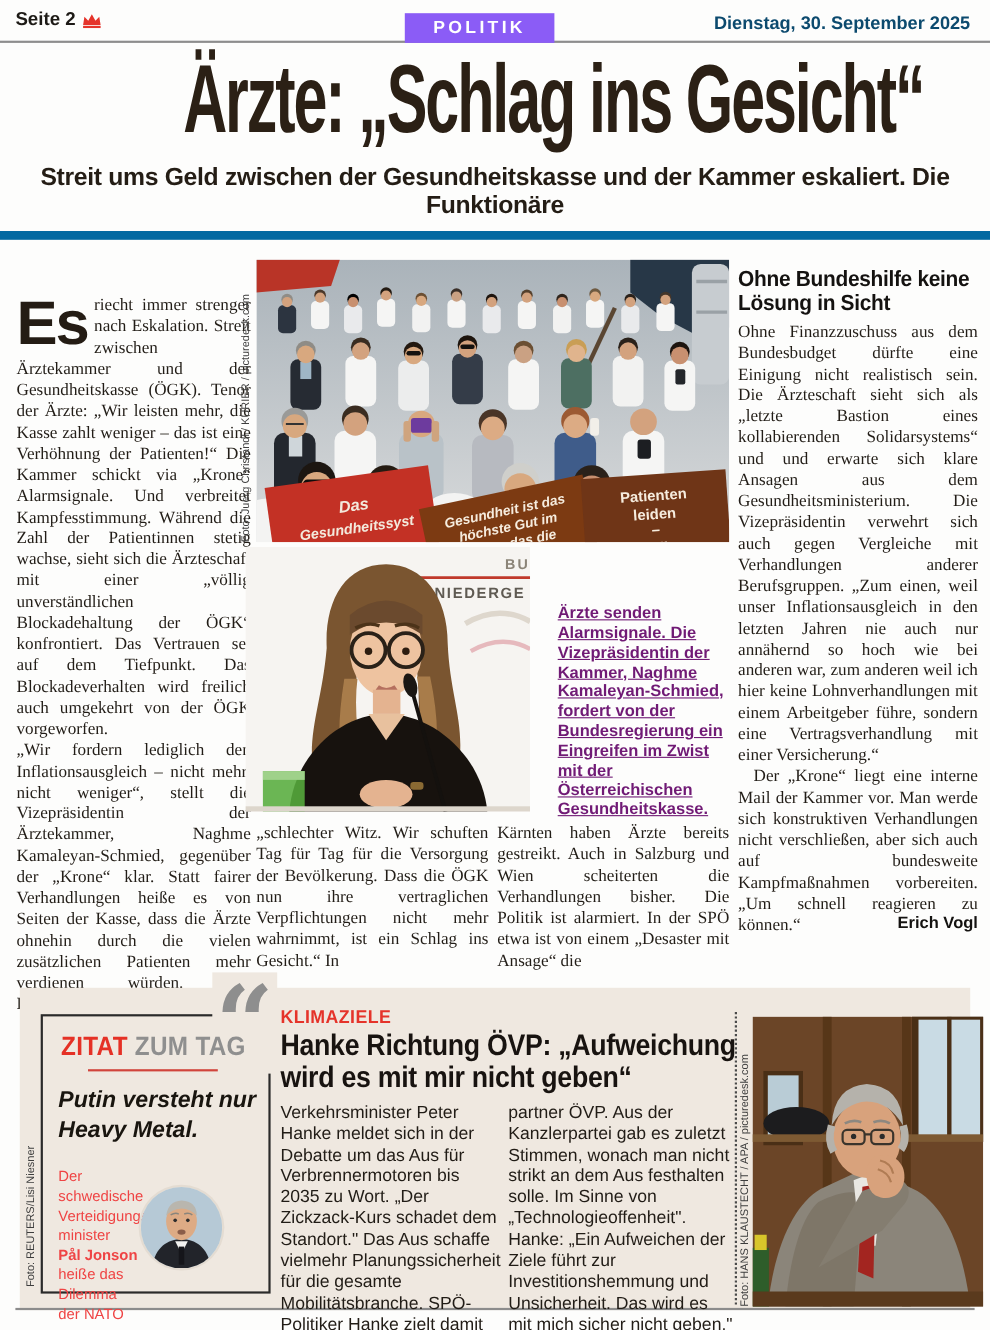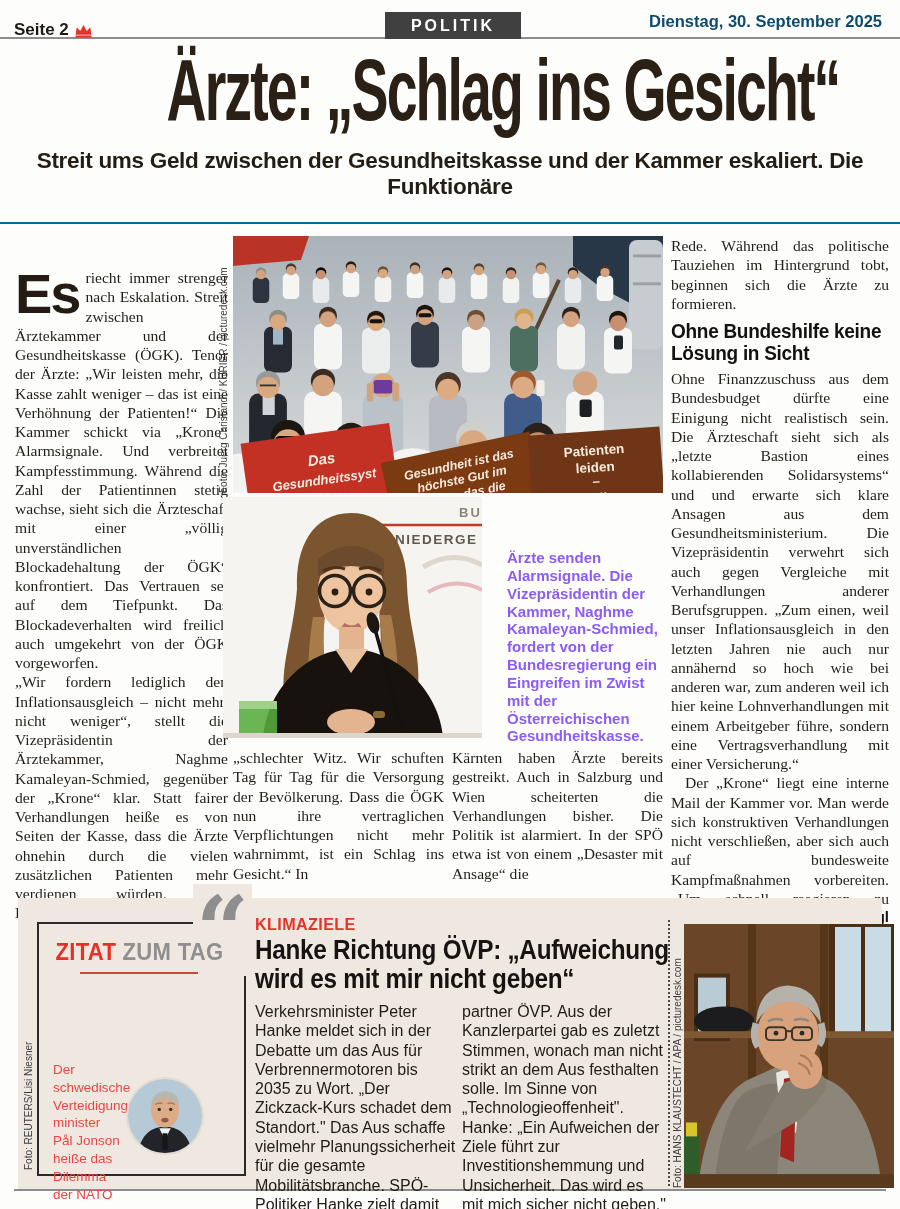--- a/index.html
+++ b/index.html
@@ -1,33 +1,33 @@
 <!DOCTYPE html>
 <html><head>
 <meta charset="utf-8">
 <style>
   html,body{margin:0;padding:0;background:#ffffff;}
   .page{position:relative;width:900px;height:1209px;background:#fdfdfc;overflow:hidden;
         font-family:"Liberation Serif", serif;color:#1e1a16;}
   .abs{position:absolute;}
 
   
-  .seite{left:14px;top:20px;font:700 17px "Liberation Sans",sans-serif;color:#1d1a16;display:flex;align-items:center;gap:5px;}
+  .seite{left:14px;top:8px;font:700 17px "Liberation Sans",sans-serif;color:#1d1a16;display:flex;align-items:center;gap:5px;}
   .header-rule{left:0;right:0;top:37px;height:2px;background:#8d8d8d;}
-  .politik-box{left:385px;top:12px;width:136px;height:27px;background:#404040;color:#fff;
+  .politik-box{left:368px;top:12px;width:136px;height:27px;background:#8b5cf6;color:#fff;
                font:700 16px "Liberation Sans",sans-serif;letter-spacing:3px;
                display:flex;align-items:center;justify-content:center;}
   .date{right:18px;top:12px;font:700 16.5px "Liberation Sans",sans-serif;color:#0c4a6e;}
 
   
   .headline{left:0;right:0;top:46px;text-align:center;white-space:nowrap;
             font:800 88px/1 "Liberation Sans",sans-serif;color:#2b2015;
             letter-spacing:-3px;transform:scaleX(0.63);transform-origin:50% 0;}
   .subline{left:0;right:0;text-align:center;}
-  .subline span{display:inline-block;border-bottom:2px solid #0369a1;padding:0 12px 22px;
+  .subline span{display:inline-block;border-bottom:8px solid #0369a1;padding:0 12px 10px;
             font:700 22.5px "Liberation Sans",sans-serif;color:#241d15;letter-spacing:-0.3px;}
 
   
   .bodytxt{font-size:15.6px;line-height:19.25px;text-align:justify;color:#221d17;}
   .col1{left:15px;top:236px;width:213px;margin-top:32px;}
   .col4{left:671px;top:236px;width:218px;}
   .mid1{left:233px;top:748px;width:211px;}
   .mid2{left:452px;top:748px;width:211px;}
   .dropcap{float:left;font:700 56px/0.82 "Liberation Sans",sans-serif;letter-spacing:-2px;
            padding:3px 6px 0 0;color:#241c14;}
@@ -36,37 +36,37 @@
   .subwrap{margin:7px 0 5px;}
   .indent{text-indent:14px;}
   .author{text-align:right;font:700 15px "Liberation Sans",sans-serif;margin-top:-19px;color:#141210;}
 
   
   .photo{overflow:hidden;}
   .photo svg{display:block;width:100%;height:100%;}
   .vcredit{writing-mode:vertical-rl;transform:rotate(180deg);
            font:10px "Liberation Sans",sans-serif;color:#3d3d3d;white-space:nowrap;
            display:flex;align-items:center;}
-  .caption{left:507px;top:549px;width:162px;font:700 15px/1.19 "Liberation Sans",sans-serif;color:#8b5cf6;}
+  .caption{left:507px;top:549px;width:162px;font:700 15px/1.19 "Liberation Sans",sans-serif;color:#701a75;text-decoration:underline;}
 
   
   .beige{left:18px;top:898px;width:864px;height:293px;background:#efe8e0;}
   .bottom-rule{left:14px;top:1189px;width:872px;height:2px;background:#8c8c8c;}
 
   .qbox{left:37px;top:922px;width:205px;height:250px;border:2px solid #2a2a2a;}
   .qglyph{left:193px;top:884px;font:700 92px/1 "DejaVu Serif",serif;color:#8e8e8e;
           background:#efe8e0;padding:0 3px;}
   .qtitle{left:37px;top:938px;width:205px;text-align:center;white-space:nowrap;
           font:800 24px "Liberation Sans",sans-serif;letter-spacing:0.3px;
           transform:scaleX(0.92);transform-origin:50% 0;}
   .qtitle .red{color:#e53126;} .qtitle .gray{color:#8f8f8f;}
   .qrule{left:80px;top:972px;width:118px;height:2px;background:#d1443c;}
   .qtext{left:53px;top:986px;width:180px;font:italic 800 21px/1.32 "Liberation Sans",sans-serif;color:#19150f;}
   .qattr{left:53px;top:1061px;width:100px;font:13.5px/1.32 "Liberation Sans",sans-serif;color:#ef4444;}
-  .qattr .bold{font-weight:400;}
+  .qattr .bold{font-weight:700;}
   .qcircle{left:128px;top:1079px;width:74px;height:74px;border-radius:50%;overflow:hidden;
            box-shadow:0 0 0 2px #e4dcd2;}
   .qcircle svg{display:block;width:100%;height:100%;}
 
   .kicker{left:255px;top:915px;font:800 17px "Liberation Sans",sans-serif;color:#e5332a;
           letter-spacing:0.4px;transform:scaleX(0.95);transform-origin:0 0;white-space:nowrap;}
   .khead{left:255px;top:936px;width:440px;font:800 27px/1.07 "Liberation Sans",sans-serif;
          color:#181310;letter-spacing:-0.3px;transform:scaleX(0.9);transform-origin:0 0;white-space:nowrap;}
   .kbody{font-size:16px;line-height:19.3px;color:#211c16;font-family:"Liberation Sans",sans-serif;}
   .kcol1{left:255px;top:1002px;width:202px;}
@@ -353,37 +353,40 @@
       <rect x="16" y="204" width="38" height="8" fill="#9fd18a"></rect>
       <rect x="0" y="236" width="259" height="5" fill="#ddd6cc"></rect>
     </svg>
   </div>
   <div class="abs caption">Ärzte senden Alarmsignale. Die Vizepräsidentin der Kammer, Naghme Kamaleyan-Schmied, fordert von der Bundesregierung ein Eingreifen im Zwist mit der Österreichischen Gesundheitskasse.</div>
 
   <div class="abs mid2 bodytxt">Kärnten haben Ärzte bereits gestreikt. Auch in Salzburg und Wien scheiterten die Verhandlungen bisher. Die Politik ist alarmiert. In der SPÖ etwa ist von einem „Desaster mit Ansage“ die</div>
   <div class="abs mid1 bodytxt">„schlechter Witz. Wir schuften Tag für Tag für die Versorgung der Bevölkerung. Dass die ÖGK nun ihre vertraglichen Verpflichtungen nicht mehr wahrnimmt, ist ein Schlag ins Gesicht.“ In</div>
 
   <div class="abs col4 bodytxt">
-    <div>Rede. Während das politische Tauziehen im Hintergrund tobt, beginnen sich die Ärzte zu formieren.</div>
     <div class="subwrap">
       <div class="colsub">Ohne Bundeshilfe keine</div>
       <div class="colsub">Lösung in Sicht</div>
     </div>
     <div>Ohne Finanzzuschuss aus dem Bundesbudget dürfte eine Einigung nicht realistisch sein. Die Ärzteschaft sieht sich als „letzte Bastion eines kollabierenden Solidarsystems“ und und erwarte sich klare Ansagen aus dem Gesundheitsministerium. Die Vizepräsidentin verwehrt sich auch gegen Vergleiche mit Verhandlungen anderer Berufsgruppen. „Zum einen, weil unser Inflationsausgleich in den letzten Jahren nie auch nur annähernd so hoch wie bei anderen war, zum anderen weil ich hier keine Lohnverhandlungen mit einem Arbeitgeber führe, sondern eine Vertragsverhandlung mit einer Versicherung.“</div>
     <div class="indent">Der „Krone“ liegt eine interne Mail der Kammer vor. Man werde sich konstruktiven Verhandlungen nicht verschließen, aber sich auch auf bundesweite Kampfmaßnahmen vorbereiten. „Um schnell reagieren zu können.“</div>
     <div class="author">Erich Vogl</div>
   </div>
 
   <div class="abs beige"></div>
   <div class="abs bottom-rule"></div>
 
   <div class="abs qbox"></div>
   <div class="abs qglyph">“</div>
   <div class="abs qtitle"><span class="red">ZITAT</span><span class="gray"> ZUM TAG</span></div>
   <div class="abs qrule"></div>
+  <div class="abs qtext">
+    <div>Putin versteht nur</div>
+    <div>Heavy Metal.</div>
+  </div>
   <div class="abs qattr">
     <div>Der schwedische</div>
     <div>Verteidigungs-</div>
     <div>minister</div>
     <div class="bold">Pål Jonson</div>
     <div>heiße das</div>
     <div>Dilemma</div>
     <div>der NATO</div>
   </div>
   <div class="abs qcircle">

